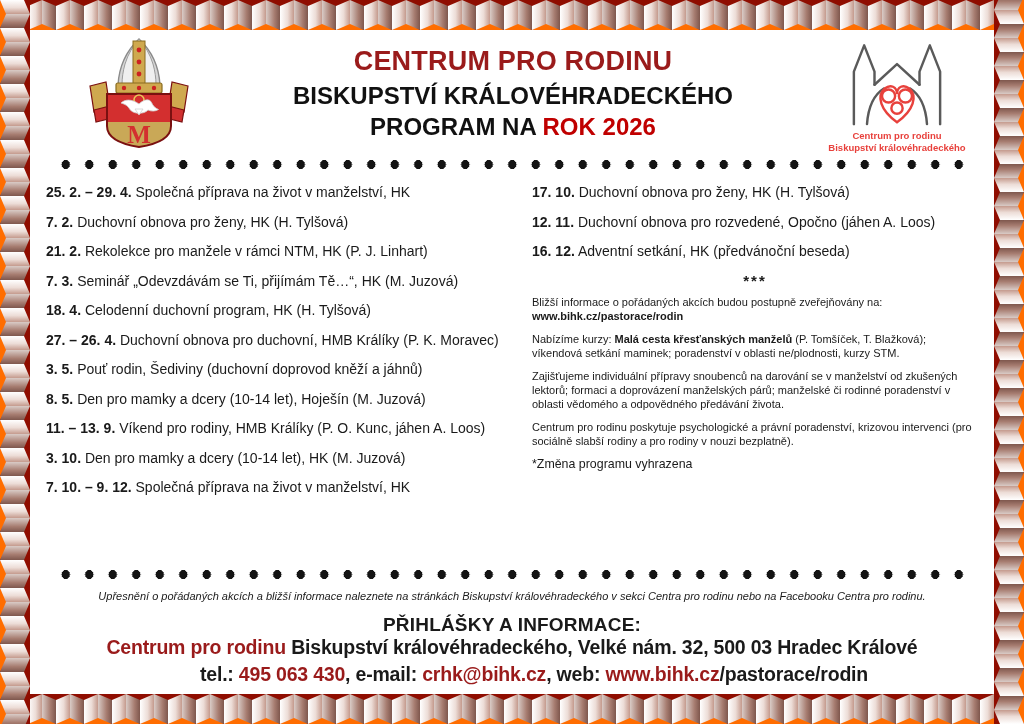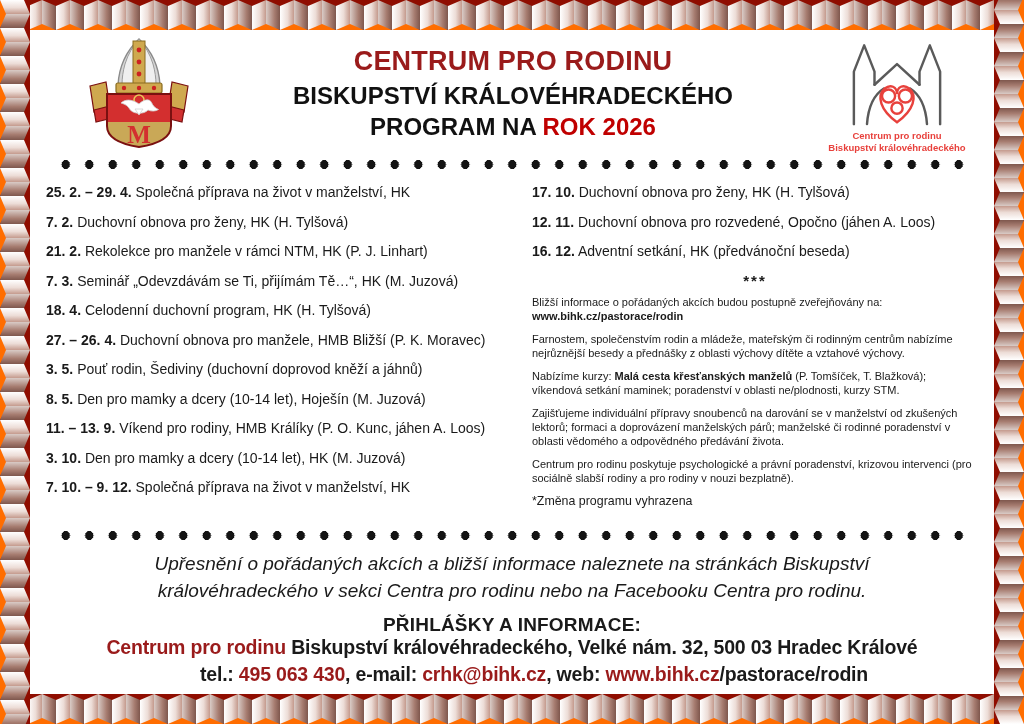--- a/index.html
+++ b/index.html
@@ -32,21 +32,21 @@
   .main{display:flex;gap:16px;margin-top:14px;flex:1;}
   .col-left{width:470px;flex:0 0 auto;}
   .col-right{flex:1;min-width:0;}
   .program-item{font-size:14px;line-height:18px;margin-bottom:11.5px;white-space:nowrap;}
   .col-right .program-item{margin-bottom:11.5px;}
   .stars{text-align:center;font-weight:700;font-size:15px;margin:2px 0 6px 0;letter-spacing:2px;}
   .para{font-size:11px;line-height:1.28;margin-bottom:9px;white-space:pre-line;}
   .para.small{font-size:12.4px;margin-bottom:0;}
   
   .footer-note{
-    text-align:center;font-style:italic;font-size:19px;line-height:1.45;
+    text-align:center;font-style:italic;font-size:11px;line-height:1.45;
     margin:10px auto 0 auto;max-width:880px;
   }
   .reg-heading{text-align:center;font-size:19px;font-weight:700;margin-top:9px;letter-spacing:.2px;}
   .addr-line{text-align:center;font-size:19.5px;font-weight:700;letter-spacing:-.2px;}
   .contact-line{text-align:center;font-size:19.5px;font-weight:700;margin-top:4px;letter-spacing:-.2px;padding-left:44px;}
   
   .f-b{font-weight:700;text-align:right;}
   .f-i{}
   .f-r{color:var(--maroon,#9a1b1b);}
   .f-R{color:var(--red,#c00000);}
@@ -151,38 +151,37 @@
 
     <div class="dots"></div>
 
     <div class="main">
       <div class="col-left">
           <div class="program-item"><span class="f-b">25. 2. – 29. 4.</span><span>  Společná příprava na život v manželství, HK</span></div>
           <div class="program-item"><span class="f-b">7. 2.</span><span>  Duchovní obnova pro ženy, HK </span><span class="f-i">(H. Tylšová)</span></div>
           <div class="program-item"><span class="f-b">21. 2.</span><span>  Rekolekce pro manžele v rámci NTM, HK </span><span class="f-i">(P. J. Linhart)</span></div>
           <div class="program-item"><span class="f-b">7. 3.</span><span>  Seminář </span><span class="f-i">„Odevzdávám se Ti, přijímám Tě…“</span><span>, HK </span><span class="f-i">(M. Juzová)</span></div>
           <div class="program-item"><span class="f-b">18. 4.</span><span>  Celodenní duchovní program, HK </span><span class="f-i">(H. Tylšová)</span></div>
-          <div class="program-item"><span class="f-b">27. – 26. 4.</span><span>  Duchovní obnova pro manžele, HMB Bližší </span><span class="f-i">(P. K. Moravec)</span></div>
+          <div class="program-item"><span class="f-b">27. – 26. 4.</span><span>  Duchovní obnova pro duchovní, HMB Králíky </span><span class="f-i">(P. K. Moravec)</span></div>
           <div class="program-item"><span class="f-b">3. 5.</span><span>  Pouť rodin, Šediviny </span><span class="f-i">(duchovní doprovod kněží a jáhnů)</span></div>
           <div class="program-item"><span class="f-b">8. 5.</span><span>  Den pro mamky a dcery (10-14 let), Hoješín </span><span class="f-i">(M. Juzová)</span></div>
           <div class="program-item"><span class="f-b">11. – 13. 9.</span><span>  Víkend pro rodiny, HMB Králíky </span><span class="f-i">(P. O. Kunc, jáhen A. Loos)</span></div>
           <div class="program-item"><span class="f-b">3. 10.</span><span>  Den pro mamky a dcery (10-14 let), HK </span><span class="f-i">(M. Juzová)</span></div>
           <div class="program-item"><span class="f-b">7. 10. – 9. 12.</span><span>  Společná příprava na život v manželství, HK</span></div>
         </div>
       <div class="col-right">
         <div>
             <div class="program-item"><span class="f-b">17. 10.</span><span>  Duchovní obnova pro ženy, HK </span><span class="f-i">(H. Tylšová)</span></div>
             <div class="program-item"><span class="f-b">12. 11.</span><span>  Duchovní obnova pro rozvedené, Opočno </span><span class="f-i">(jáhen A. Loos)</span></div>
             <div class="program-item"><span class="f-b">16. 12.</span><span>  Adventní setkání, HK </span><span class="f-i">(předvánoční beseda)</span></div>
           </div>
         <div class="stars">***</div>
         <div>
             <div class="para"><span class="f-i">Bližší informace o pořádaných akcích budou postupně zveřejňovány na:
 </span><span class="f-b f-i">www.bihk.cz/pastorace/rodin</span></div>
-            <div class="para"><span class="f-i">Farnostem, společenstvím rodin a mládeže, mateřským či rodinným centrům nabízíme nejrůznější besedy a přednášky z oblasti výchovy dítěte a vztahové výchovy.</span></div>
             <div class="para"><span class="f-i">Nabízíme kurzy: </span><span class="f-b f-i">Malá cesta křesťanských manželů </span><span class="f-i">(P. Tomšíček, T. Blažková); víkendová setkání maminek; poradenství v oblasti ne/plodnosti, kurzy STM.</span></div>
             <div class="para"><span class="f-i">Zajišťujeme individuální přípravy snoubenců na darování se v manželství od zkušených lektorů; formaci a doprovázení manželských párů; manželské či rodinné poradenství v oblasti vědomého a odpovědného předávání života.</span></div>
             <div class="para"><span class="f-i">Centrum pro rodinu poskytuje psychologické a právní poradenství, krizovou intervenci (pro sociálně slabší rodiny a pro rodiny v nouzi bezplatně).</span></div>
           </div>
         <div class="para small"><span class="f-i">*Změna programu vyhrazena</span></div>
       </div>
     </div>
 
     <div class="dots bottom"></div>
 

